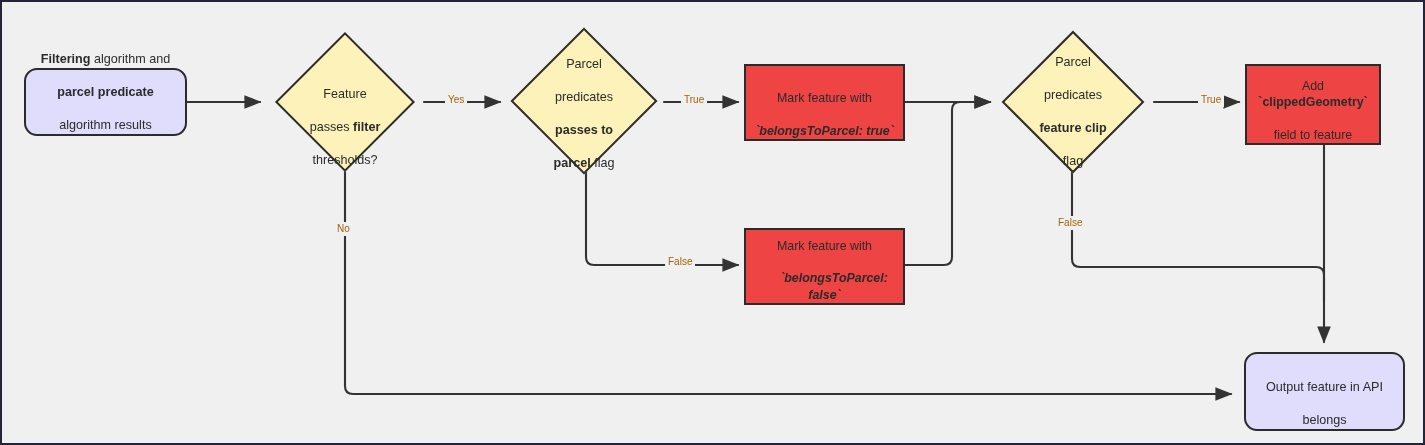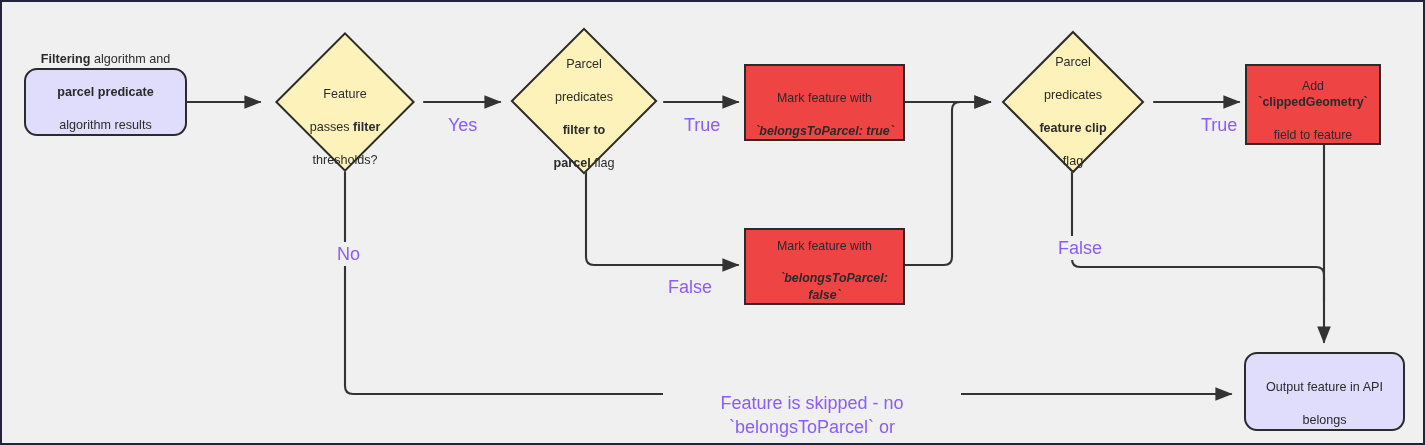--- a/index.html
+++ b/index.html
@@ -70,29 +70,28 @@
     transform: translate(-50%, -50%) rotate(45deg);
     z-index: -1;
   }
   .n-diamond .txt {
     position: relative;
     z-index: 2;
   }
 
   .edge-label {
     position: absolute;
-    font-size: 18px;
-    color: #8b5cf6;
+    font-size: 10px;
+    color: #a16207;
     background: #f1f0f0;
     padding: 0 3px;
     white-space: pre-line;
     text-align: center;
     line-height: 1.35;
     z-index: 4;
-    margin-top: 20px;
   }
 </style>
 </head>
 <body>
 
 <div id="canvas">
 
   <svg id="edges" viewBox="0 0 1425 445" xmlns="http://www.w3.org/2000/svg">
     <defs>
       <marker id="arrow" viewBox="0 0 12 10" refX="10.5" refY="5" markerWidth="8.5" markerHeight="7.5" orient="auto-start-reverse">
@@ -138,21 +137,21 @@
       <span style="font-weight:bold;">parcel predicate</span><br>
       <span>algorithm results</span>
     </div>
   </div>
 
   <div class="node n-diamond" style="left:500px; top:28px; width:164px; height:142px;">
     <div class="dia-shape" style="width:100px; height:100px;"></div>
     <div class="txt">
       <span>Parcel</span><br>
       <span>predicates</span><br>
-      <span style="font-weight:bold;">filter to</span><br>
+      <span style="font-weight:bold;">passes to</span><br>
       <span style="font-weight:bold;">parcel</span><span> flag</span>
     </div>
   </div>
 
   <div class="node n-rect" style="left:742px; top:62px; width:161px; height:77px;">
     <div class="txt">
       <span>Mark feature with</span><br>
       <span class="codeb" style="font-style:italic;font-weight:bold;">`belongsToParcel: true`</span>
     </div>
   </div>
@@ -193,16 +192,14 @@
   <div class="edge-label" style="left:332px; top:220px;">No</div>
 
   <div class="edge-label" style="left:679px; top:91px;">True</div>
 
   <div class="edge-label" style="left:663px; top:253px;">False</div>
 
   <div class="edge-label" style="left:1196px; top:91px;">True</div>
 
   <div class="edge-label" style="left:1053px; top:214px;">False</div>
 
-  <div class="edge-label" style="left:661px; top:369px; width:292px;">Feature is skipped - no `belongsToParcel` or
-`clippedGeometry` field is added</div>
 
 </div>
 
 </body></html>

